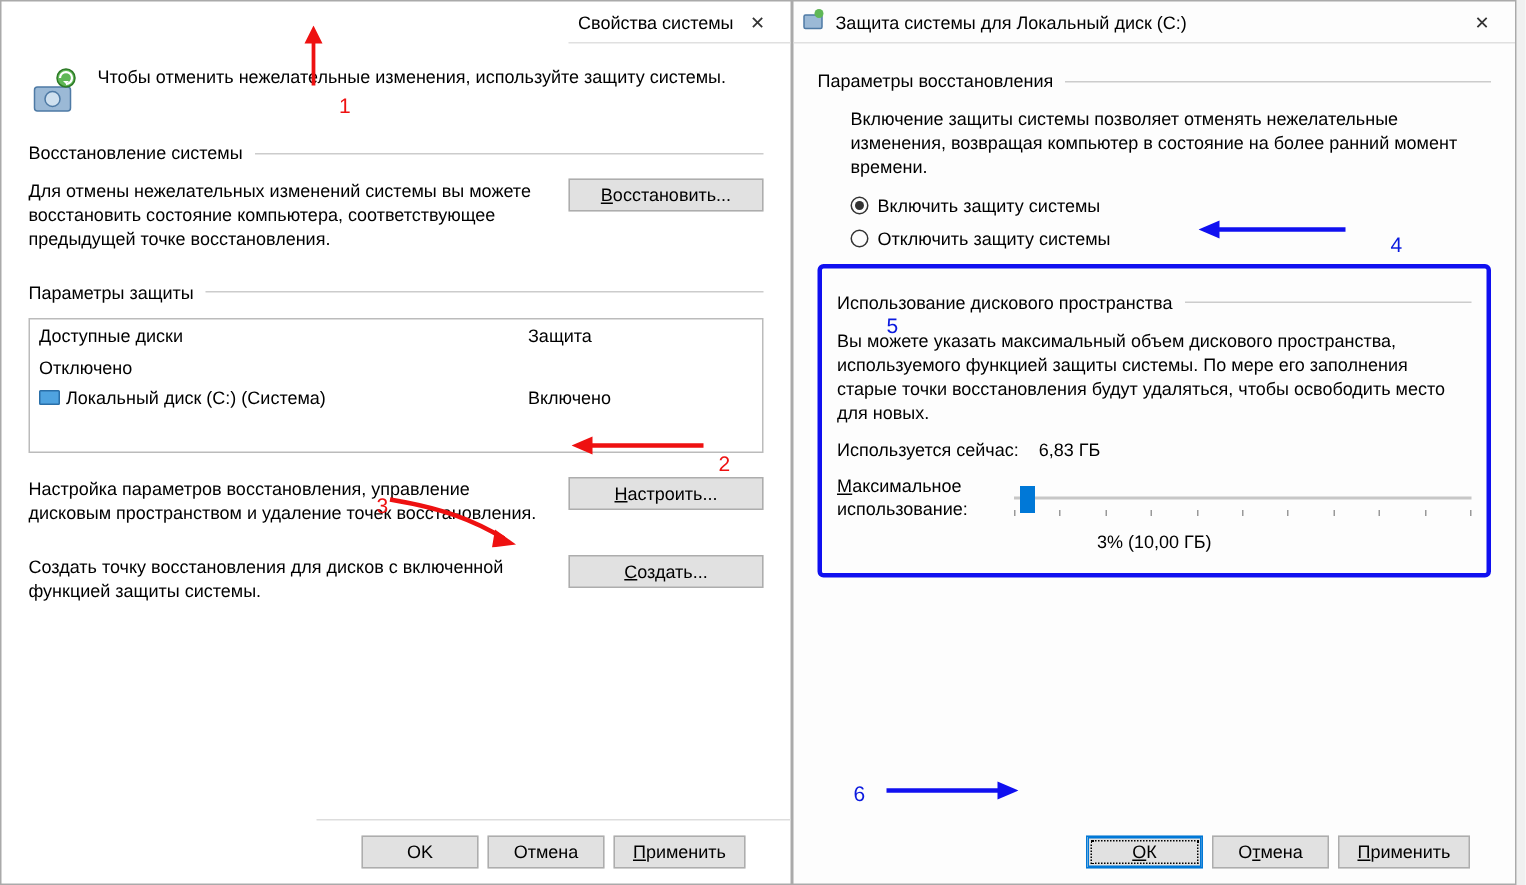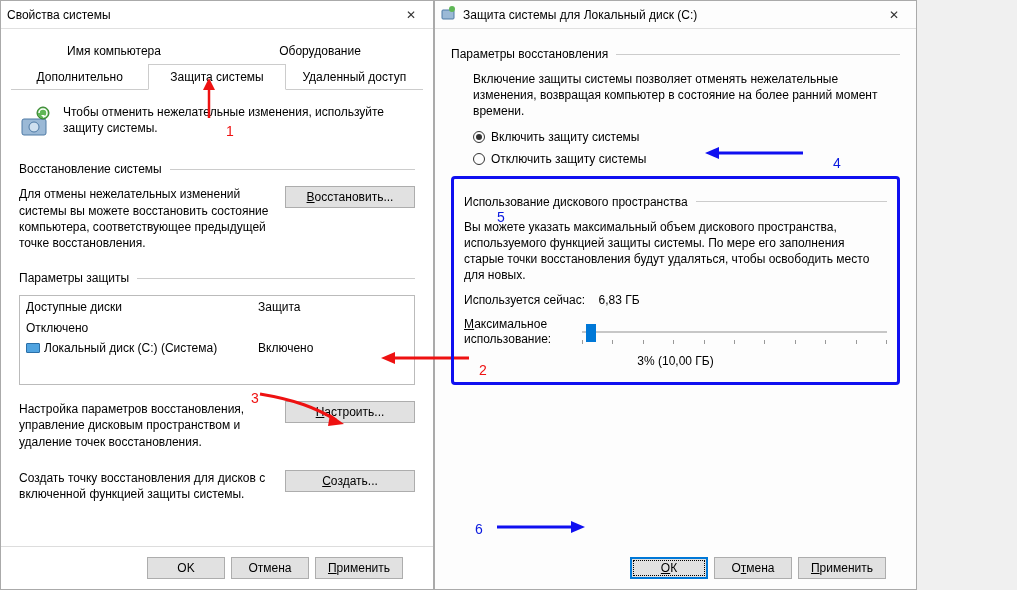--- a/index.html
+++ b/index.html
@@ -1,18 +1,18 @@
 <!DOCTYPE html>
 <html><head>
 <meta charset="utf-8">
 <style>
 * { box-sizing: border-box; margin: 0; padding: 0; font-family: "Segoe UI", Tahoma, sans-serif; font-size: 12px; }
 body { background: #f0f0f0; width: 1017px; height: 590px; display: flex; }
 .window { background: #fff; border: 1px solid #aaa; display: flex; flex-direction: column; }
-.window-left { width: 434px; height: 590px; }
+.window-left { width: 528px; height: 590px; align-items: flex-end; }
 .window-right { width: 483px; height: 590px; background: #fdfdfd; }
 .titlebar { height: 28px; display: flex; align-items: center; padding: 0 6px; border-bottom: 1px solid #e0e0e0; }
 .titlebar .title { flex: 1; font-size: 12px; }
 .titlebar .btn { width: 32px; height: 22px; display: flex; align-items: center; justify-content: center; cursor: pointer; color: #333; }
 .tabs { display: flex; flex-wrap: wrap; margin: 8px 10px 0 10px; border-bottom: 1px solid #ccc; }
 .tab { padding: 5px 0; text-align: center; cursor: pointer; border: 1px solid transparent; position: relative; top: 1px; }
 .tab-row1 { width: 50%; }
 .tab-row2 { width: 33.33%; }
 .tab.active { border-color: #ccc; border-bottom-color: #fff; background: #fff; }
 .content { padding: 8px 18px; flex: 1; position: relative; }
@@ -59,27 +59,20 @@
 </style>
 </head>
 <body>
 
 <div class="window window-left">
   <div class="titlebar">
     <span class="title">Свойства системы</span>
     <div class="btn">✕</div>
   </div>
 
-  <div class="tabs">
-    <div class="tab tab-row1">Имя компьютера</div>
-    <div class="tab tab-row1">Оборудование</div>
-    <div class="tab tab-row2">Дополнительно</div>
-    <div class="tab tab-row2 active">Защита системы</div>
-    <div class="tab tab-row2">Удаленный доступ</div>
-  </div>
 
   <div class="content">
 
     <svg class="arrow-red" style="left:195px; top:-12px; width:26px; height:44px;" viewBox="0 0 26 44">
       <path d="M13 40 L13 5" stroke="#e11" stroke-width="2.5" fill="none"></path>
       <path d="M13 0 L7 12 L19 12 Z" fill="#e11"></path>
     </svg>
     <span class="annot" style="left:225px; top:33px; color:#e11;">1</span>
 
     <div class="hint-row">

